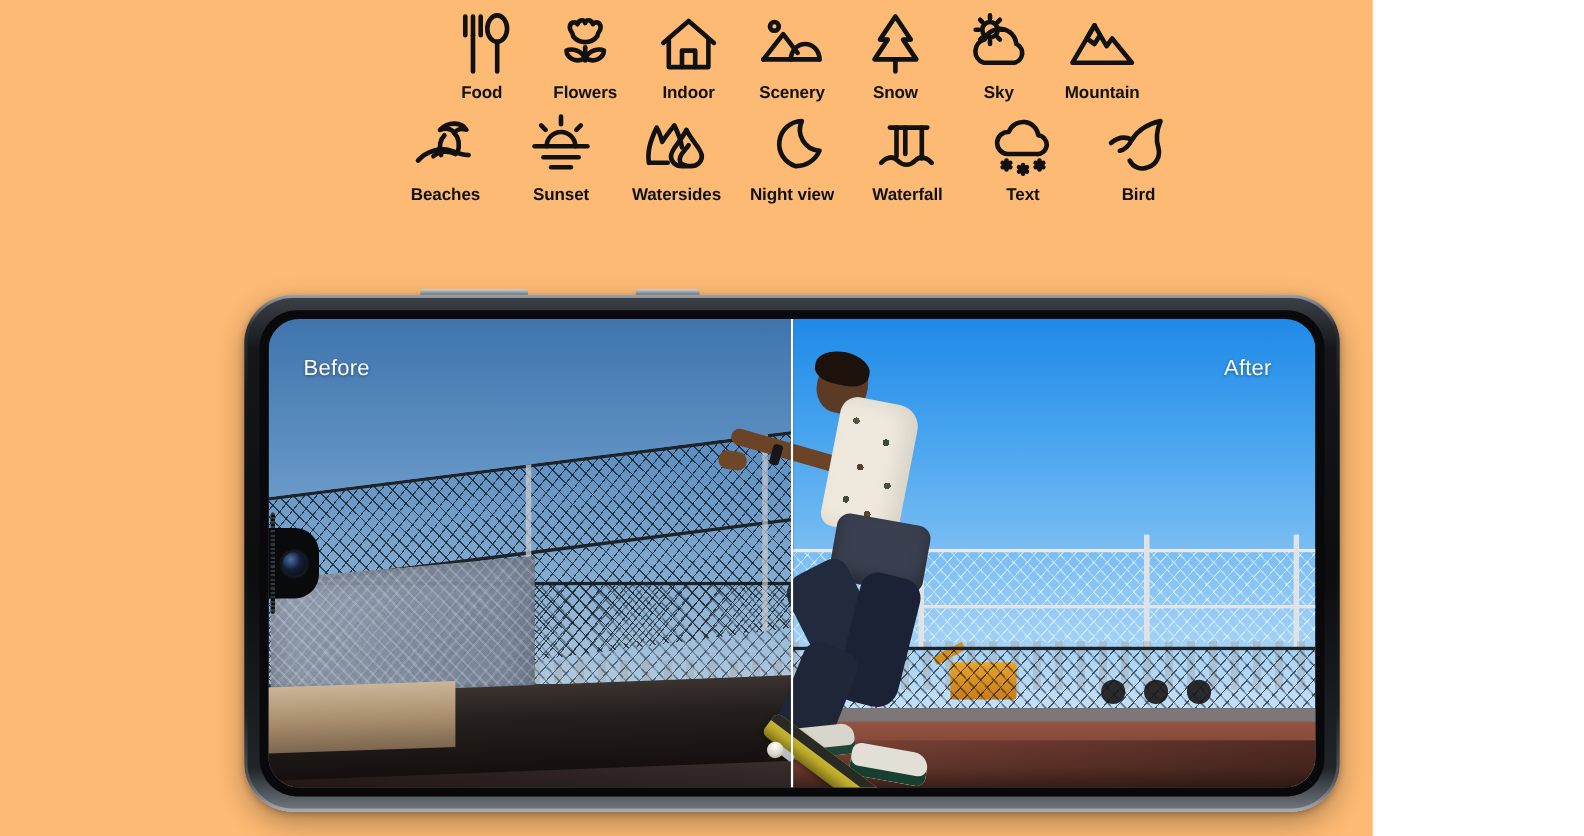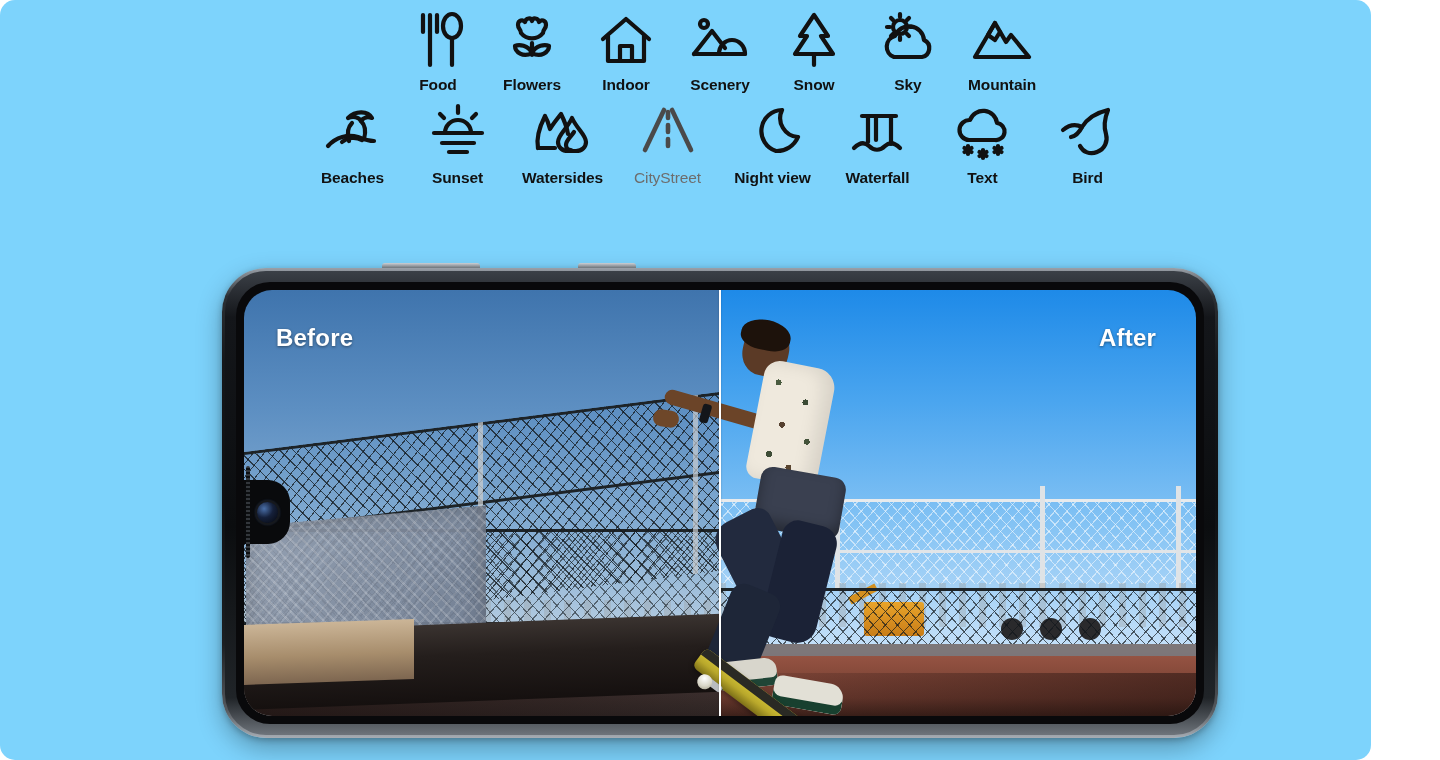--- a/index.html
+++ b/index.html
@@ -4,21 +4,21 @@
 <title>Scene Optimizer</title>
 <style>
   * { margin:0; padding:0; box-sizing:border-box; }
   html, body {
     width:1440px; height:760px;
     background:#ffffff;
     font-family:"Liberation Sans", sans-serif;
     overflow:hidden;
   }
 
-  .page { position:relative; width:1371px; height:760px; background:#7dd3fc;border-radius:15px; }
+  .page { position:relative; width:1248px; height:760px; background:#fdba74; }
 
   
   .icon-rows { position:absolute; left:0; top:0; width:1440px; }
   .icon-row  { display:flex; justify-content:center; align-items:flex-start; }
   .icon-row.row-1 { padding-top:4px; gap:0px; }
   .icon-row.row-2 { padding-top:4px; gap:11px; }
 
   .scene-item {
     width:94px;
     display:flex; flex-direction:column;
@@ -265,21 +265,21 @@
   
   .divider {
     position:absolute; top:0; bottom:0; left:50%;
     width:2px; background:#ffffff; margin-left:-1px; z-index:8;
     box-shadow:0 0 2px rgba(0,0,0,.25);
   }
 
   
   .photo-label {
     position:absolute; top:34px;
-    font-size:24px; font-weight:700; color:#ffffff;
+    font-size:20px; font-weight:400; color:#ffffff;
     letter-spacing:.2px;
     text-shadow:0 1px 3px rgba(0,0,0,.45);
     z-index:9;
   }
   .label-before { left:32px; }
   .label-after  { right:40px; }
 </style>
 </head>
 <body>
 
@@ -406,30 +406,20 @@
           <svg width="62" height="62" viewBox="0 0 62 62" fill="none" stroke="#111" stroke-width="4.2" stroke-linecap="round" stroke-linejoin="round">
             <path d="M6 46c-2-10 2-22 7-32 3 5 4 9 5 13 3-5 7-10 11-15 4 8 6 14 7 20"></path>
             <path d="M6 46h17"></path>
             <path d="M36 49c-6 0-10-4-10-9 0-7 9-13 14-24 5 11 14 17 14 24 0 5-4 9-10 9z"></path>
             <path d="M42 30c-4 6-8 8-8 13 0 3 2 5 5 5"></path>
           </svg>
         </span>
         <span class="label">Watersides</span>
       </div>
 
-      <div class="scene-item muted">
-        <span class="glyph">
-          <svg width="62" height="62" viewBox="0 0 62 62" fill="none" stroke="#4a4a4a" stroke-width="4.6" stroke-linecap="round" stroke-linejoin="round">
-            <path d="M27 8L8 48"></path>
-            <path d="M35 8l19 40"></path>
-            <path d="M31 10v6M31 23v7M31 37v7"></path>
-          </svg>
-        </span>
-        <span class="label">CityStreet</span>
-      </div>
 
       <div class="scene-item">
         <span class="glyph">
           <svg width="62" height="62" viewBox="0 0 62 62" fill="none" stroke="#111" stroke-width="4.2" stroke-linecap="round" stroke-linejoin="round">
             <path d="M40 8a21 21 0 00-6 41 23 23 0 0022-14 19 19 0 01-16-27z"></path>
           </svg>
         </span>
         <span class="label">Night view</span>
       </div>
 

